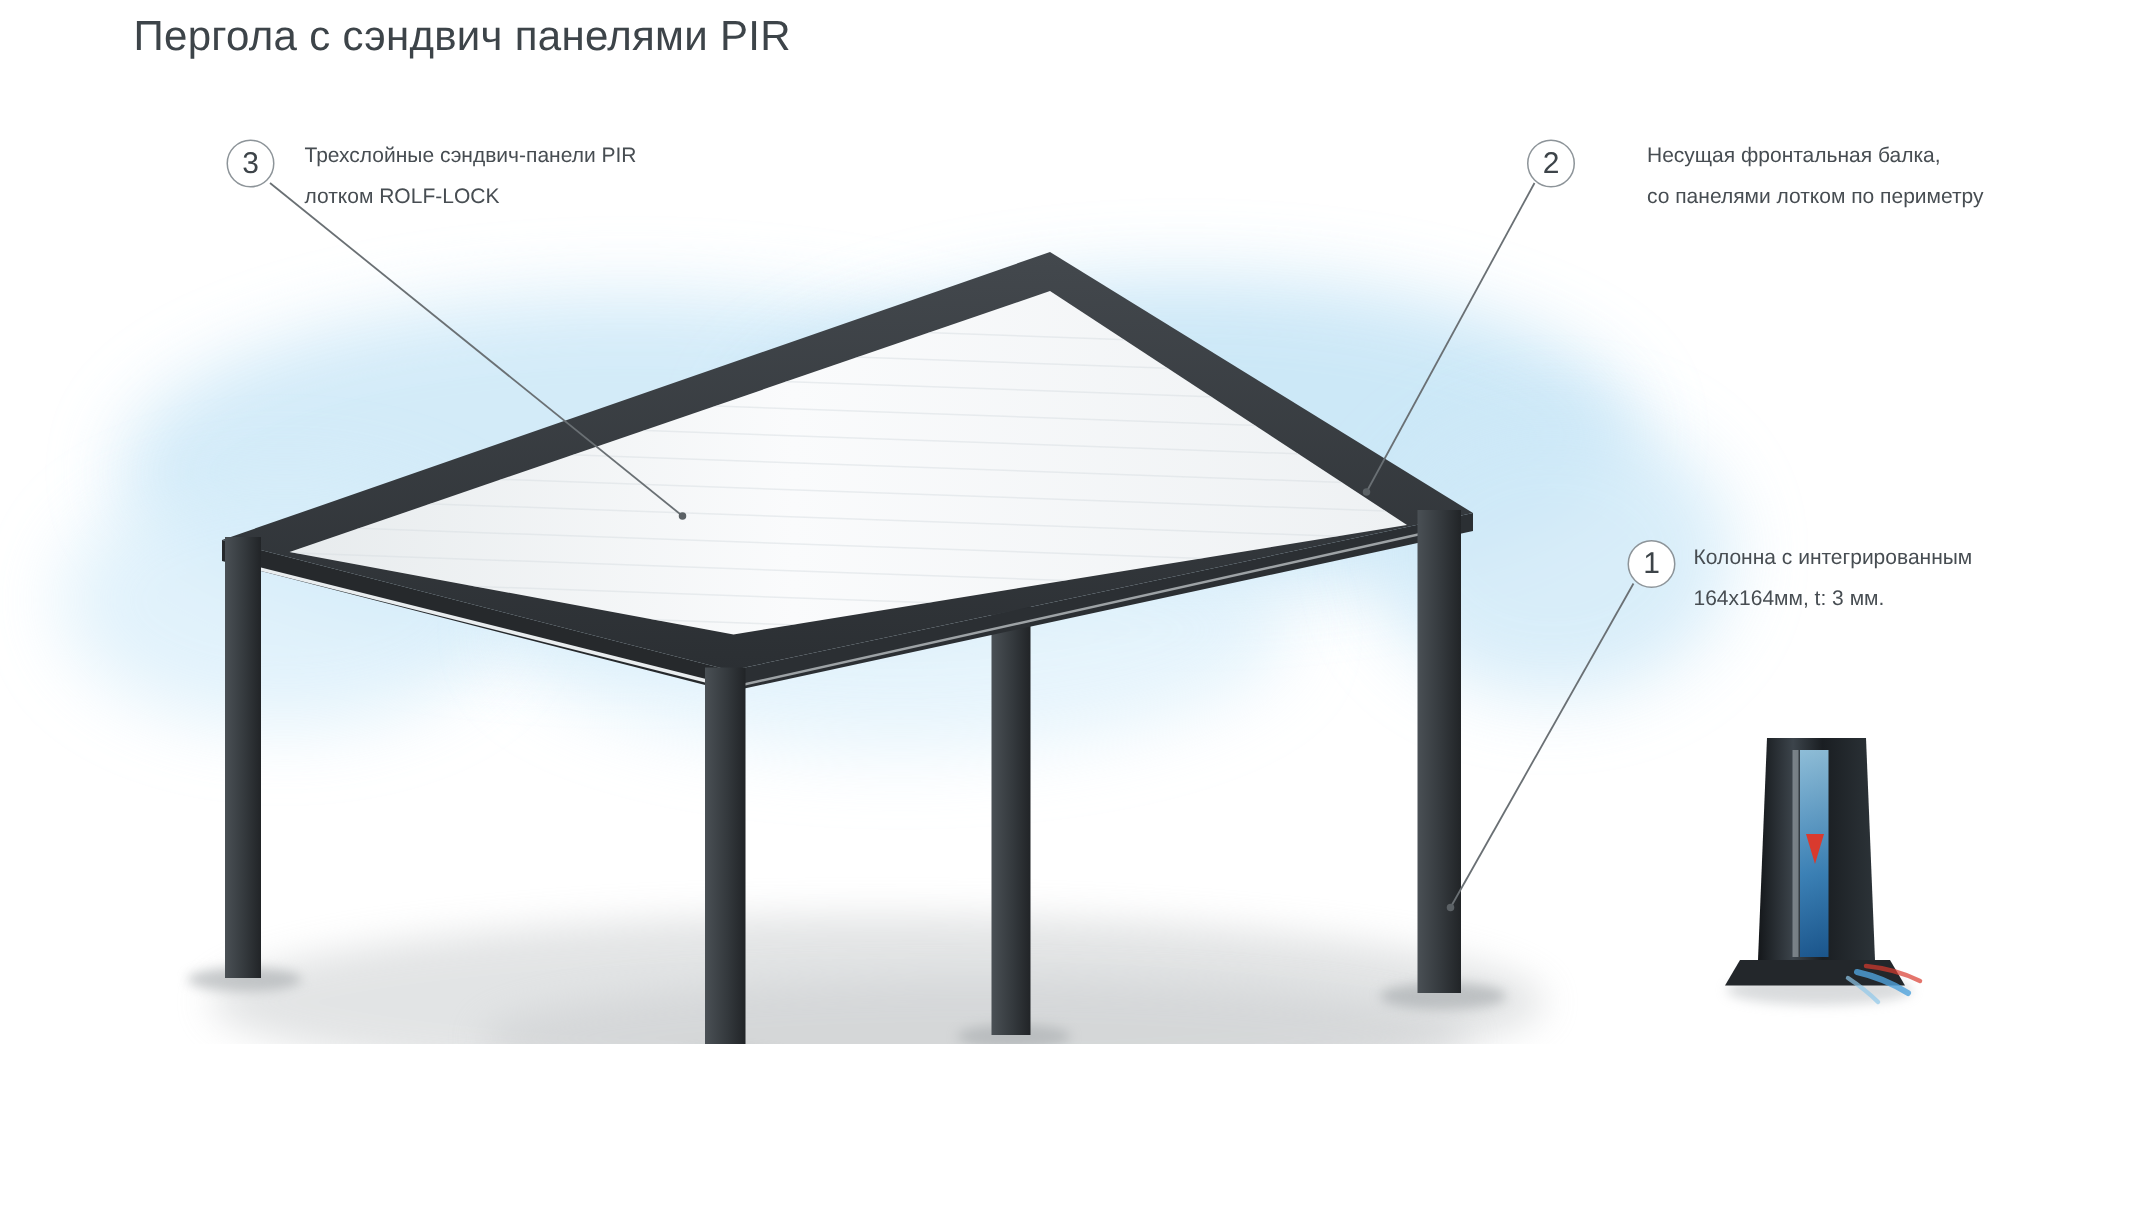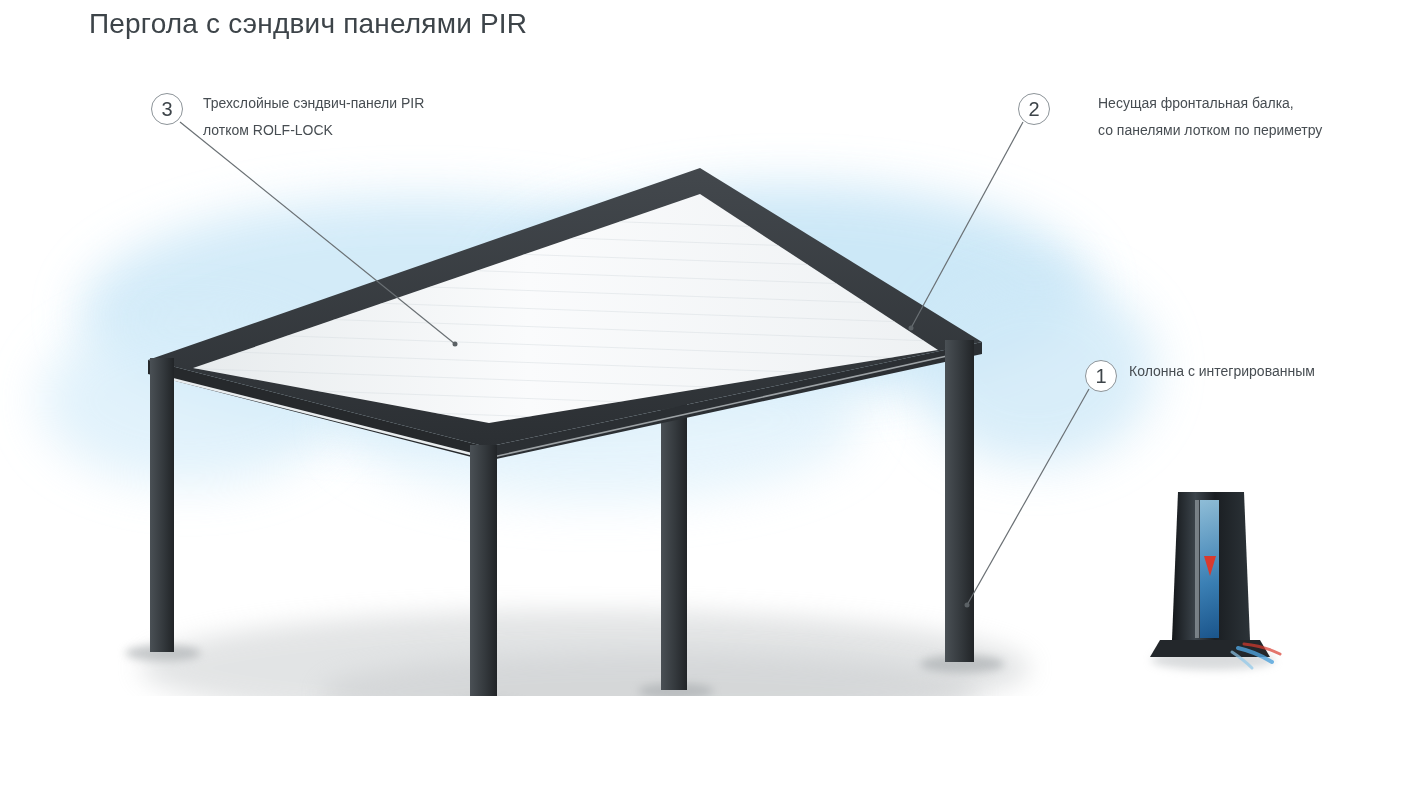--- a/index.html
+++ b/index.html
@@ -159,16 +159,17 @@
     <div class="callout-text">
       <div>Несущая фронтальная балка,</div>
       <div>со панелями лотком по периметру</div>
     </div>
   </div>
 
   <div class="callout" id="callout-1">
     <div class="badge">1</div>
     <div class="callout-text">
       <div>Колонна с интегрированным</div>
+      <div>164х164мм, t: 3 мм.</div>
     </div>
   </div>
 
 </div>
 
 </body></html>

